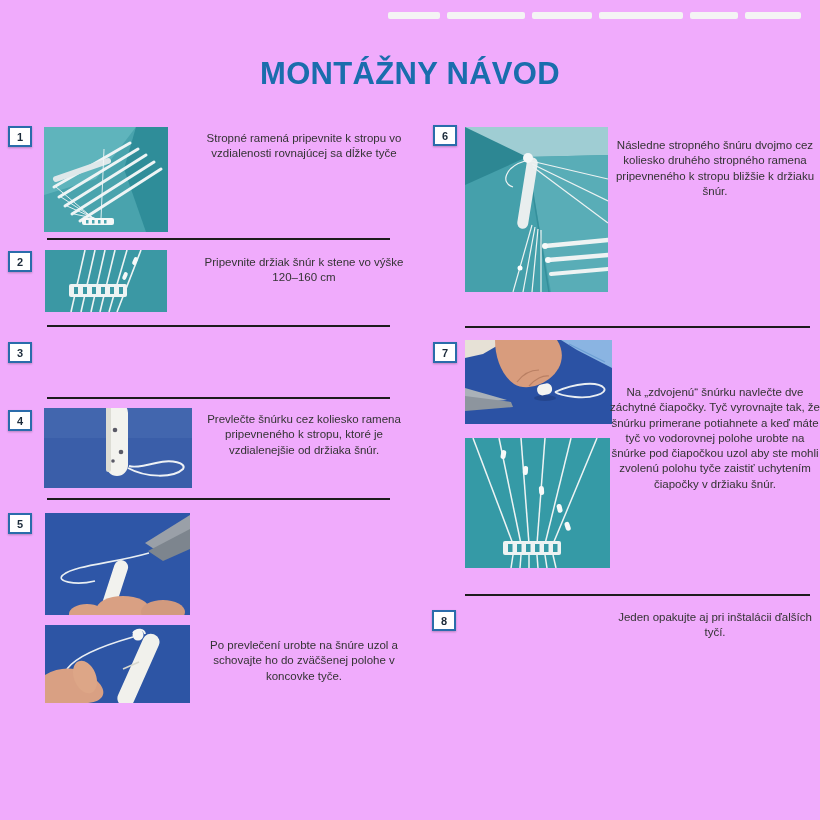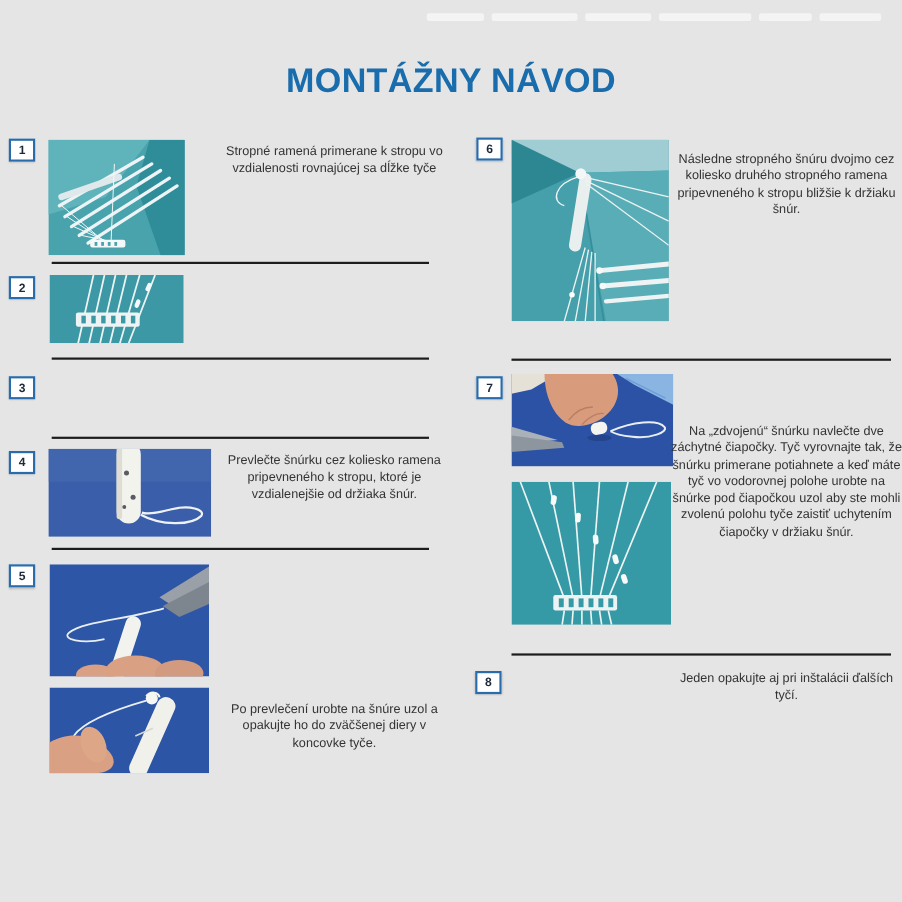--- a/index.html
+++ b/index.html
@@ -1,18 +1,18 @@
 <!DOCTYPE html>
 <html><head>
 <meta charset="utf-8">
 <style>
   html,body { margin:0; padding:0; background:#ffffff; }
   .page {
     position:relative; width:820px; height:820px; margin:0 auto;
-    background:#e5e5e5; overflow:hidden;
+    background:#f0abfc; overflow:hidden;
     font-family:"Liberation Sans", sans-serif;
   }
   .faint-row { position:absolute; top:10px; left:388px; width:430px; height:10px; }
   .faint-block { float:left; height:7px; margin:2px 7px 0 0; background:#f4f4f4; border-radius:2px; }
   .title {
     position:absolute; top:56px; left:0; width:100%; text-align:center;
     font-size:31px; font-weight:bold; color:#1a6dad; letter-spacing:.3px;
   }
   .badge {
     position:absolute; width:20px; height:17px; background:#ffffff;
@@ -68,21 +68,21 @@
       </g>
       <rect x="38" y="91" width="32" height="7" rx="2" fill="#f5f8f8"></rect>
       <g fill="#49a3ad">
           <rect x="42" y="93" width="2.5" height="3.5"></rect>
           <rect x="48" y="93" width="2.5" height="3.5"></rect>
           <rect x="54" y="93" width="2.5" height="3.5"></rect>
           <rect x="60" y="93" width="2.5" height="3.5"></rect>
         </g>
     </svg>
   </div>
-  <div class="step-text" style="left:196px; top:131px; width:216px">Stropné ramená primerane k stropu vo vzdialenosti rovnajúcej sa dĺžke tyče</div>
+  <div class="step-text" style="left:196px; top:131px; width:216px">Stropné ramená pripevnite k stropu vo vzdialenosti rovnajúcej sa dĺžke tyče</div>
   <div class="sep" style="left:47px; top:238px; width:343px"></div>
 
   <div class="badge" style="left:8px; top:251px">2</div>
   <div class="photo" style="left:45px; top:250px">
     <svg width="122" height="62" viewBox="0 0 122 62">
       <rect width="122" height="62" fill="#3b98a4"></rect>
       <g stroke="#eef4f4" stroke-width="1.6" fill="none">
         <line x1="40" y1="0" x2="26" y2="62"></line>
         <line x1="50" y1="0" x2="36" y2="62"></line>
         <line x1="60" y1="0" x2="46" y2="62"></line>
@@ -96,20 +96,21 @@
       <g fill="#3b98a4">
           <rect x="29" y="37" width="4" height="7"></rect>
           <rect x="38" y="37" width="4" height="7"></rect>
           <rect x="47" y="37" width="4" height="7"></rect>
           <rect x="56" y="37" width="4" height="7"></rect>
           <rect x="65" y="37" width="4" height="7"></rect>
           <rect x="74" y="37" width="4" height="7"></rect>
         </g>
     </svg>
   </div>
+  <div class="step-text" style="left:196px; top:255px; width:216px">Pripevnite držiak šnúr k stene vo výške 120–160 cm</div>
   <div class="sep" style="left:47px; top:325px; width:343px"></div>
 
   <div class="badge" style="left:8px; top:342px">3</div>
   <div class="sep" style="left:47px; top:397px; width:343px"></div>
 
   <div class="badge" style="left:8px; top:410px">4</div>
   <div class="photo" style="left:44px; top:408px">
     <svg width="148" height="80" viewBox="0 0 148 80">
       <rect width="148" height="80" fill="#3a5ea9"></rect>
       <rect x="0" y="0" width="148" height="30" fill="#4a6db3" opacity="0.5"></rect>
@@ -142,21 +143,21 @@
       <rect width="145" height="78" fill="#2d55a5"></rect>
       <path d="M 88 12 C 60 20, 32 30, 22 44" stroke="#e9eef3" stroke-width="1.6" fill="none"></path>
       <rect x="85" y="6" width="17" height="78" rx="8" fill="#f1f1ec" transform="rotate(24 93 45)"></rect>
       <line x1="78" y1="44" x2="94" y2="37" stroke="#d8d8ce" stroke-width="1.5"></line>
       <circle cx="93" cy="10" r="5.5" fill="#f6f6f2"></circle>
       <path d="M 88 8 C 92 3, 99 4, 100 9" stroke="#f6f6f2" stroke-width="2" fill="none"></path>
       <path d="M 0 50 C 20 38, 42 44, 54 58 C 63 68, 58 78, 40 78 L 0 78 Z" fill="#d9a083"></path>
       <ellipse cx="40" cy="52" rx="11" ry="17" fill="#dda687" transform="rotate(-22 40 52)"></ellipse>
     </svg>
   </div>
-  <div class="step-text" style="left:196px; top:638px; width:216px">Po prevlečení urobte na šnúre uzol a opakujte ho do zväčšenej diery v koncovke tyče.</div>
+  <div class="step-text" style="left:196px; top:638px; width:216px">Po prevlečení urobte na šnúre uzol a schovajte ho do zväčšenej polohe v koncovke tyče.</div>
 
   <div class="badge" style="left:433px; top:125px">6</div>
   <div class="photo" style="left:465px; top:127px">
     <svg width="143" height="165" viewBox="0 0 143 165">
       <rect width="143" height="165" fill="#45a0ab"></rect>
       <polygon points="0,0 143,0 143,28 62,30 0,16" fill="#9fcdd3"></polygon>
       <polygon points="0,0 62,30 0,58" fill="#2d8793"></polygon>
       <polygon points="62,30 143,28 143,165 86,165" fill="#59adb7"></polygon>
       <line x1="62" y1="30" x2="84" y2="165" stroke="#358f9b" stroke-width="1.5"></line>
       <rect x="57" y="30" width="11" height="72" rx="5.5" fill="#e9eeee" transform="rotate(9 62 66)"></rect>

